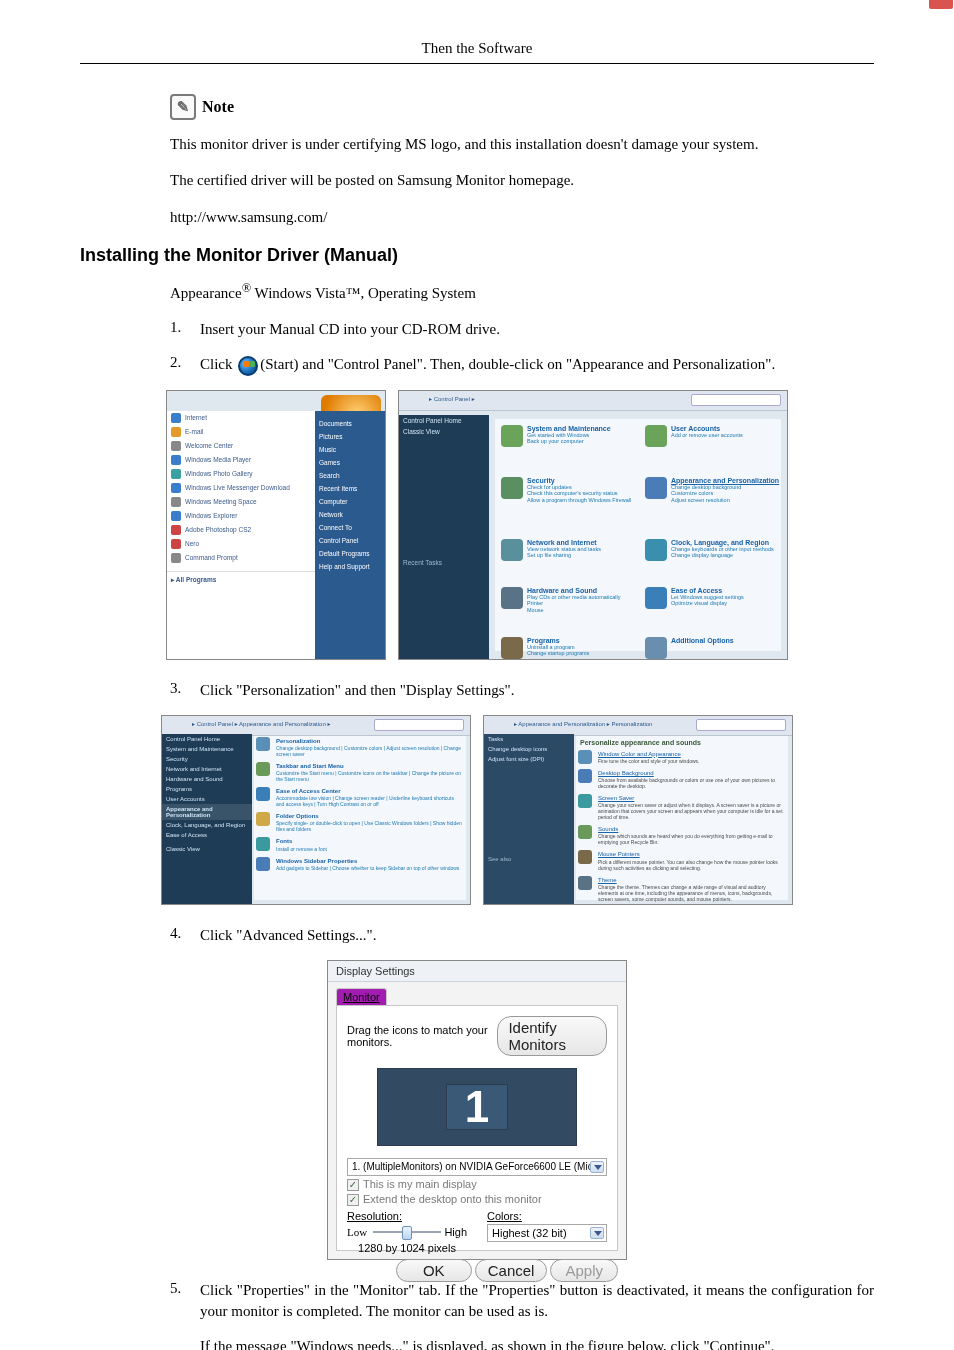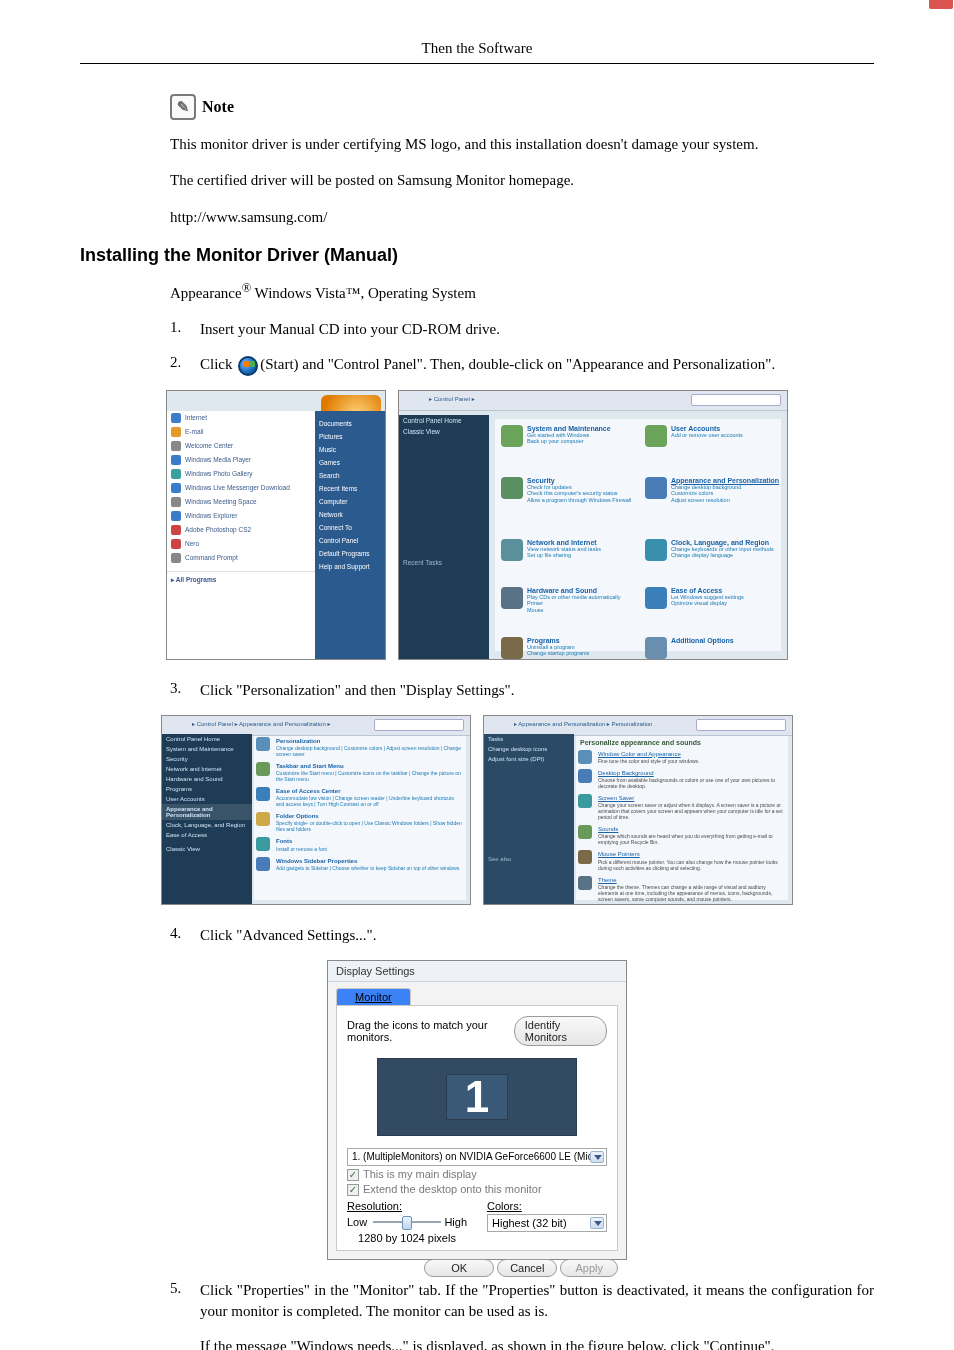--- a/index.html
+++ b/index.html
@@ -90,39 +90,39 @@
   .fig2b .main{ position:absolute; left:92px; right:4px; top:20px; bottom:4px; background:#f4f7fb;}
   .p-item{ font-size:6px; color:#1862a8; font-family:Arial,sans-serif; padding:2px 4px 4px 22px; position:relative; line-height:1.2;}
   .p-item .pico{ position:absolute; left:2px; top:1px; width:14px; height:14px; border-radius:3px;}
   .p-item .psub{ color:#4a4a4a; font-size:5px;}
   .nav-item{ font-size:6px; color:#cfe3f5; padding:2px 4px; font-family:Arial,sans-serif;}
 
   
   .fig3{ width:300px; height:300px; background:#f3f3f3; border:1px solid #888; font-family: "Segoe UI", Tahoma, Arial, sans-serif; font-size:11px;}
   .fig3 .ttl{ background:#eef2f6; border-bottom:1px solid #ccd4dc; padding:4px 8px; font-size:11px; color:#333; position:relative;}
   .fig3 .tabrow{ padding:6px 8px 0 8px;}
-  .fig3 .tab{ display:inline-block; background:#3b82f6; border:1px solid #c8c8c8; border-bottom:none; padding:2px 18px; font-size:11px; border-radius:3px 3px 0 0;text-decoration:underline;}
+  .fig3 .tab{ display:inline-block; background:#a21caf; border:1px solid #c8c8c8; border-bottom:none; padding:2px 6px; font-size:11px; border-radius:3px 3px 0 0;text-decoration:underline;}
   .fig3 .panel{ margin:0 8px 8px 8px; border:1px solid #c8c8c8; background:#fff; padding:10px; position:relative; height:246px;}
   .fig3 .drag-row{ display:flex; justify-content:space-between; align-items:center;}
-  .fig3 .btn{ display:inline-block; background:linear-gradient(#f9f9f9,#e6e6e6); border:1px solid #9a9a9a; border-radius:14px; padding:2px 10px; font-size:11px; color:#222;}
+  .fig3 .btn{ display:inline-block; background:linear-gradient(#f9f9f9,#e6e6e6); border:1px solid #9a9a9a; border-radius:14px; padding:2px 10px; font-size:15px; color:#222;}
   .fig3 .preview{ margin:12px auto; width:200px; height:78px; background:#324b63; border:1px solid #2a3c4e; display:flex; align-items:center; justify-content:center;}
   .fig3 .mon1{ color:#fff; font-size:44px; font-weight:bold; font-family:Arial,sans-serif;}
   .fig3 .mon-thumb{ width:62px; height:46px; background:#395977; display:flex; align-items:center; justify-content:center; border:1px solid #2a3c4e;}
   .fig3 select, .fig3 .dd{ width:100%; font-size:11px; padding:1px 2px; border:1px solid #a8a8a8; background:#fff; height:18px; position:relative;}
   .fig3 .dd .arrow{ position:absolute; right:2px; top:2px; width:14px; height:12px; background:linear-gradient(#eef3fa,#cfddee); border:1px solid #9bb3cf; border-radius:2px;}
   .fig3 .dd .arrow::after{content:""; position:absolute; left:3px; top:3px; border-left:4px solid transparent; border-right:4px solid transparent; border-top:5px solid #3a5a8f;}
   .fig3 .chk-row{ font-size:11px; color:#7a7a7a; margin:2px 0;}
   .fig3 .chk{ display:inline-block; width:12px; height:12px; border:1px solid #9a9a9a; margin-right:4px; vertical-align:middle; background:#f0f0f0;}
   .fig3 .chk.checked::after{content:"✓"; display:block; font-size:10px; line-height:10px; color:#3a6f3a; text-align:center;}
   .fig3 .cols2{ display:flex; gap:20px; margin-top:4px;}
   .fig3 .col{ flex:1;}
   .fig3 .slider{ position:relative; height:16px; margin-top:2px;}
   .fig3 .slider .track{ position:absolute; left:26px; right:26px; top:7px; height:2px; background:#9aa5b4;}
   .fig3 .slider .thumb{ position:absolute; top:2px; left:50%; transform:translateX(-50%); width:10px; height:14px; background:linear-gradient(#eaf3fd,#bcd5ef); border:1px solid #6f93b8; border-radius:2px;}
-  .fig3 .slider .lab-l{ position:absolute; left:0; top:2px; font-size:11px;}
+  .fig3 .slider .lab-l{ position:absolute; left:0; top:2px; font-size:11px;font-family:Liberation Serif, serif;}
   .fig3 .slider .lab-r{ position:absolute; right:0; top:2px; font-size:11px;}
   .fig3 .slider-val{ text-align:center; font-size:11px; margin-top:2px;}
   .fig3 .link{ color:#0b55c4; font-size:11px;}
   .fig3 .footer{ text-align:right; margin-top:8px;}
 </style>
 </head>
 <body>
 
 <div class="header-title">Then the Software</div>
 <hr class="sep">

